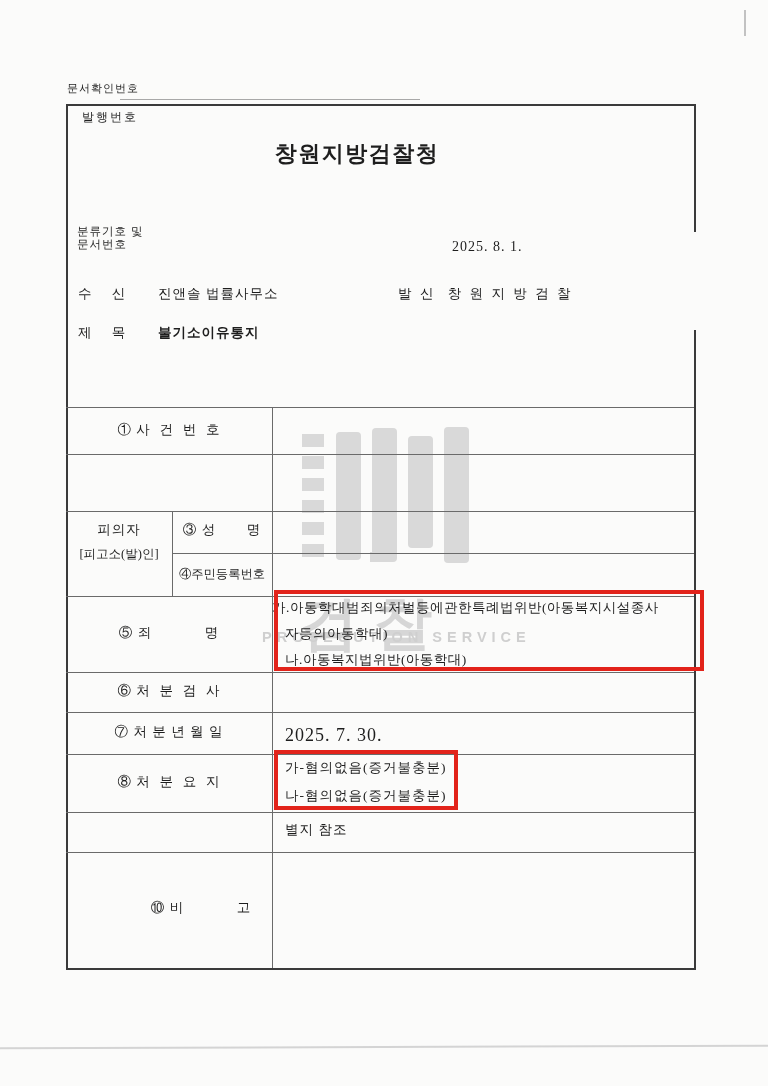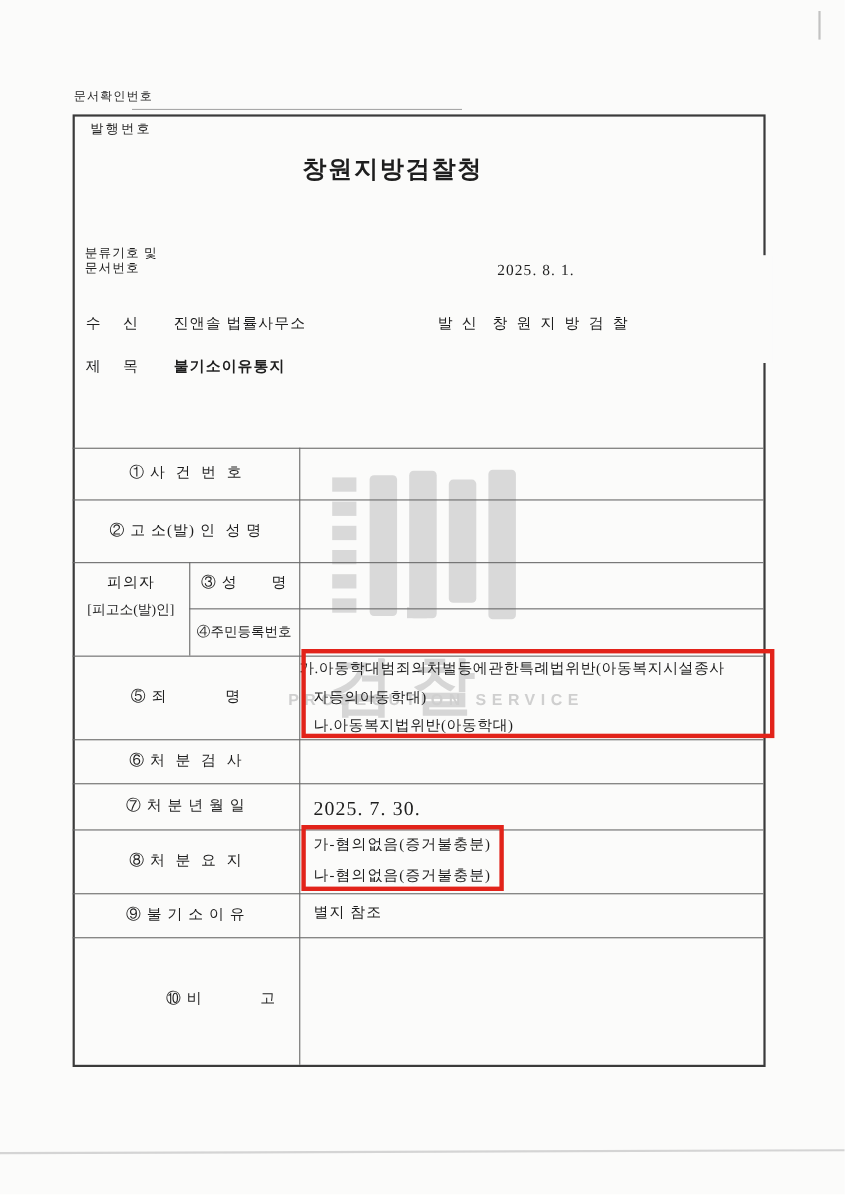--- a/index.html
+++ b/index.html
@@ -72,21 +72,20 @@
   <div class="hl" style="top:712px;z-index:1;"></div>
   <div class="hl" style="top:754px;z-index:1;"></div>
   <div class="hl" style="top:812px;z-index:1;"></div>
   <div class="hl" style="top:852px;z-index:1;"></div>
   <div class="vl" style="left:272px;top:407px;height:561px;z-index:1;"></div>
   <div class="vl" style="left:172px;top:511px;height:85px;z-index:1;"></div>
 
   <div class="cell lbl" style="left:66px;top:421px;width:206px;z-index:1;">① 사  건  번  호</div>
   <div class="t val" style="left:285px;top:421px;z-index:1;"></div>
 
-  <div class="cell lbl" style="left:66px;top:473px;width:206px;z-index:1;">② 고 소(발) 인  성 명</div>
   <div class="t val" style="left:285px;top:473px;z-index:1;"></div>
 
   <div class="cell lbl" style="left:66px;top:521px;width:106px;z-index:1;">피의자</div>
   <div class="cell" style="left:66px;top:546px;width:106px;font-size:12.5px;z-index:1;">[피고소(발)인]</div>
   <div class="cell lbl" style="left:172px;top:521px;width:100px;z-index:1;">③ 성       명</div>
   <div class="t val" style="left:285px;top:521px;z-index:1;"></div>
   <div class="cell" style="left:172px;top:566px;width:100px;font-size:12.3px;z-index:1;">④주민등록번호</div>
   <div class="t val" style="left:285px;top:566px;z-index:1;"></div>
 
   <div class="cell lbl" style="left:66px;top:624px;width:206px;z-index:1;">⑤ 죄            명</div>
@@ -99,21 +98,20 @@
   <div class="t val" style="left:285px;top:682px;z-index:1;"></div>
 
   <div class="cell lbl" style="left:66px;top:723px;width:206px;z-index:1;">⑦ 처 분 년 월 일</div>
   <div class="t" style="left:285px;top:724px;font-size:18px;letter-spacing:1px;z-index:1;">2025. 7. 30.</div>
 
   <div class="cell lbl" style="left:66px;top:773px;width:206px;z-index:1;">⑧ 처  분  요  지</div>
   <div class="t val" style="left:285px;top:760px;z-index:1;">가-혐의없음(증거불충분)</div>
   <div class="t val" style="left:285px;top:788px;z-index:1;">나-혐의없음(증거불충분)</div>
   <div class="redbox" style="left:274px;top:750px;width:184px;height:60px;"></div>
 
-  <div class="cell lbl" style="left:66px;top:822px;width:206px;z-index:1;">⑨ 불 기 소 이 유</div>
   <div class="t val" style="left:285px;top:822px;z-index:1;">별지 참조</div>
 
   <div class="cell lbl" style="left:66px;top:899px;width:206px;z-index:1;margin-left:32px;">⑩ 비            고</div>
   <div class="t val" style="left:285px;top:899px;z-index:1;"></div>
 
   <div class="abs" style="left:0px;top:1046px;width:768px;height:2px;background:#d4d4d4;transform:rotate(-0.2deg);"></div>
   <div class="abs" style="left:744px;top:10px;width:2px;height:26px;background:#c2c2c2;"></div>
 
 </div>
 

